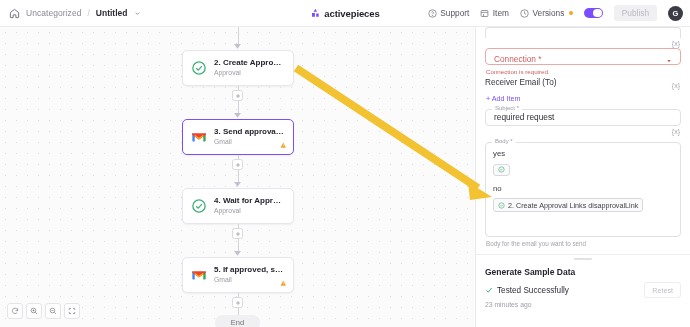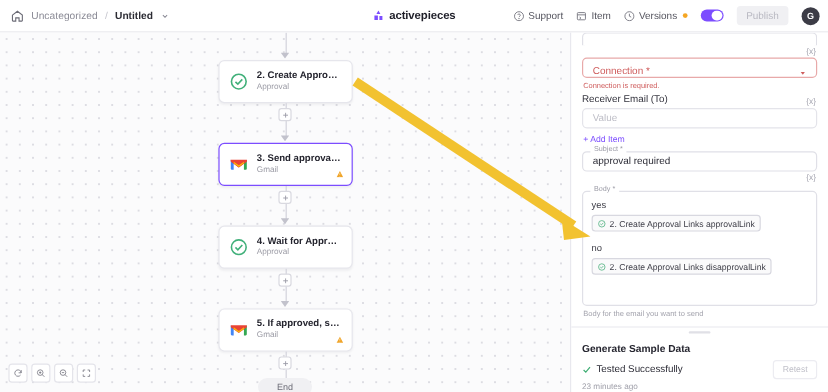--- a/index.html
+++ b/index.html
@@ -450,41 +450,39 @@
               <polygon points="5,8 19,8 12,17"></polygon>
             </svg>
         </div>
       </div>
       <div class="errmsg">Connection is required.</div>
 
       <div class="rowhead">
         <div class="plain-lbl">Receiver Email (To)</div>
         <div class="varbtn">{x}</div>
       </div>
-      <div class="inputval">Value</div>
       <div class="additem">+ Add Item</div>
 
       <div class="field">
         <div class="fl">Subject *</div>
-        <div class="fbox">approval required</div>
+        <div class="fbox">required request</div>
       </div>
 
       <div class="varbtn">{x}</div>
 
 
       <div class="field" style="margin-top:6px;">
         <div class="fl">Body *</div>
         <div class="bodybox">
           <div class="bodyline">yes</div>
           <div class="chip">
             <svg viewBox="0 0 24 24" fill="none" stroke="currentColor" stroke-width="2.2">
               <circle cx="12" cy="12" r="9.2"></circle>
                 <polyline points="7.8 12.3 10.8 15.2 16.4 9.2"></polyline>
             </svg>
-            <span>2. Create Approval Links approvalLink</span>
           </div>
           <div class="gap"></div>
           <div class="bodyline">no</div>
           <div class="chip">
             <svg viewBox="0 0 24 24" fill="none" stroke="currentColor" stroke-width="2.2">
               <circle cx="12" cy="12" r="9.2"></circle>
                 <polyline points="7.8 12.3 10.8 15.2 16.4 9.2"></polyline>
             </svg>
             <span>2. Create Approval Links disapprovalLink</span>
           </div>

